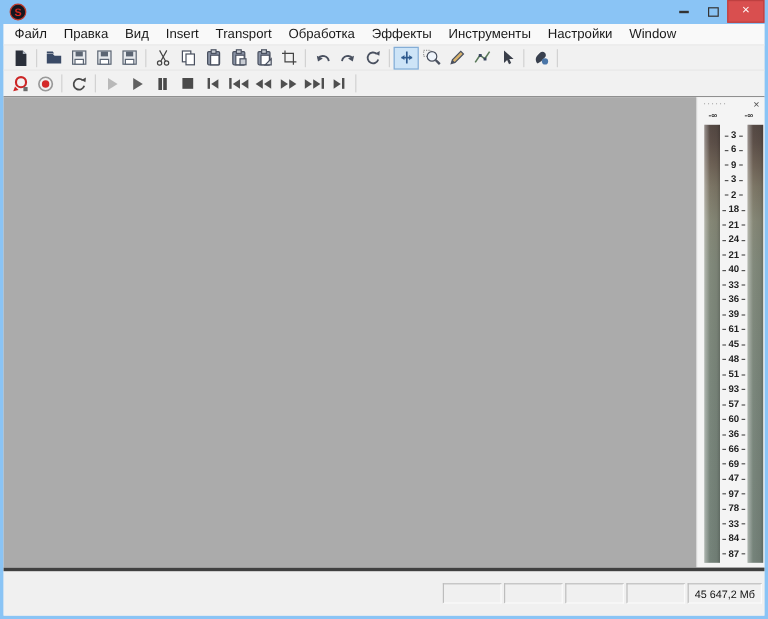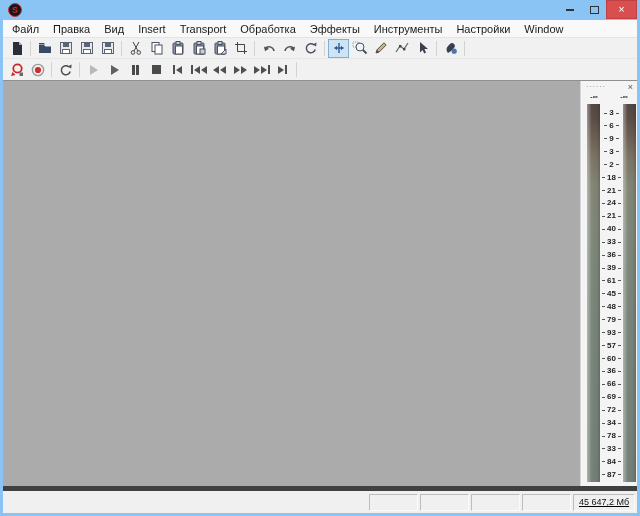--- a/index.html
+++ b/index.html
@@ -47,21 +47,21 @@
   .meter-body{flex:1;min-height:0;display:flex;padding:0 5px 4px 6px;}
   .vu-bar{width:13px;flex:0 0 auto;
     background:
       linear-gradient(to right, rgba(255,255,255,.40), rgba(255,255,255,0) 35%, rgba(0,0,0,.06) 80%, rgba(0,0,0,.20)),
       linear-gradient(to bottom,#554944 0,#5d5049 4%,#6e6256 9%,#7d7666 14%,#868877 22%,#828a7c 32%,#7b877c 60%,#75837a 100%);
   }
   .vu-scale{flex:1;display:flex;flex-direction:column;justify-content:space-between;padding:5px 0 3px;}
   .tick{display:flex;align-items:center;justify-content:center;font-size:8px;font-weight:bold;color:#222;line-height:1;}
   .tick::before,.tick::after{content:"";width:3px;height:1px;background:#555;margin:0 2px;flex:0 0 auto;}
   
-  .statusbar{height:27px;background:#f0f0f0;border-top:5px solid #404040;display:flex;align-items:center;justify-content:flex-end;padding:0 2px;gap:2px;flex:0 0 auto;text-decoration:underline;}
+  .statusbar{height:40px;background:#f0f0f0;border-top:3px solid #404040;display:flex;align-items:center;justify-content:flex-end;padding:0 2px;gap:2px;flex:0 0 auto;}
   .sb-cell{width:49px;height:17px;border:1px solid;border-color:#bdbdbd #fbfbfb #fbfbfb #bdbdbd;flex:0 0 auto;}
   .sb-disk{width:62px;height:17px;border:1px solid;border-color:#bdbdbd #fbfbfb #fbfbfb #bdbdbd;display:flex;align-items:center;justify-content:center;font-size:9px;color:#111;white-space:nowrap;flex:0 0 auto;}
 </style>
 </head>
 <body>
 
 <div class="window">
 
   <div class="titlebar">
     <div class="app-icon">S</div>
@@ -388,29 +388,29 @@
               <div class="tick">21</div>
               <div class="tick">24</div>
               <div class="tick">21</div>
               <div class="tick">40</div>
               <div class="tick">33</div>
               <div class="tick">36</div>
               <div class="tick">39</div>
               <div class="tick">61</div>
               <div class="tick">45</div>
               <div class="tick">48</div>
-              <div class="tick">79</div>
+              <div class="tick">51</div>
               <div class="tick">93</div>
               <div class="tick">57</div>
               <div class="tick">60</div>
               <div class="tick">36</div>
               <div class="tick">66</div>
               <div class="tick">69</div>
-              <div class="tick">72</div>
-              <div class="tick">34</div>
+              <div class="tick">47</div>
+              <div class="tick">97</div>
               <div class="tick">78</div>
               <div class="tick">33</div>
               <div class="tick">84</div>
               <div class="tick">87</div>
             </div>
           <div class="vu-bar"></div>
         </div>
       </div>
     </div>
 

